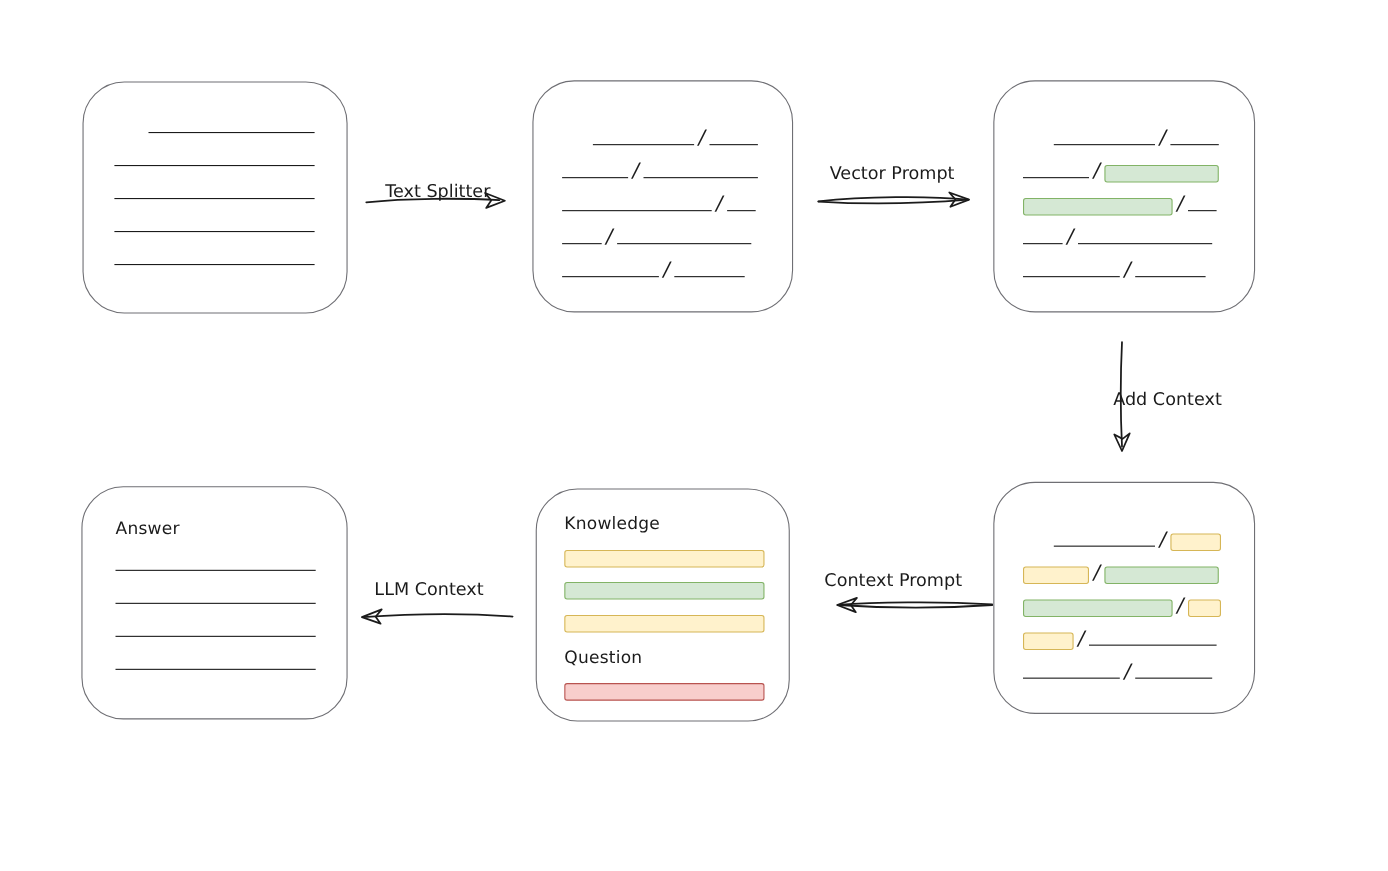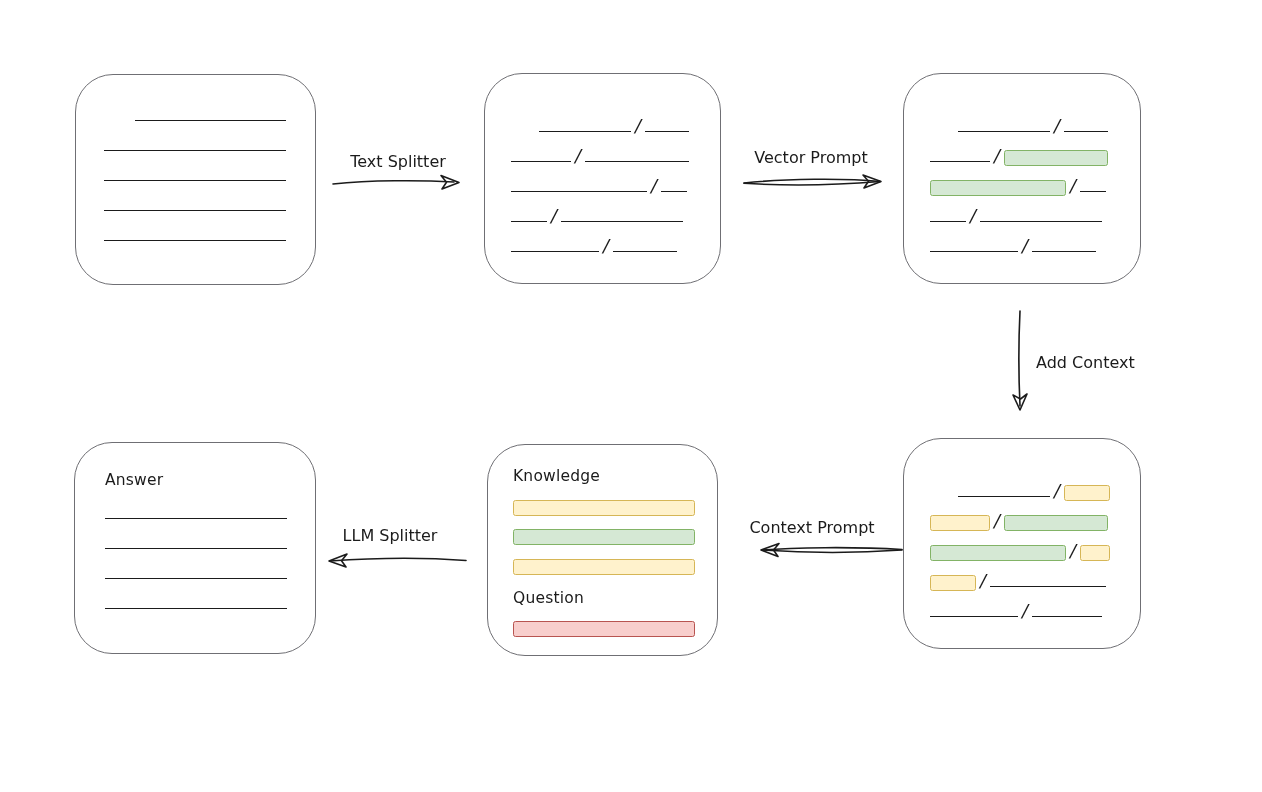--- a/index.html
+++ b/index.html
@@ -173,46 +173,46 @@
         <span class="seg seg-chip seg-chip chip-yellow" style="width: 182px;"></span>
       </div>
       <div class="row" style="height: 32px;">
         <span class="seg seg-text">Question</span>
       </div>
       <div class="row" style="height: 30px;">
         <span class="seg seg-chip seg-chip chip-red" style="width: 182px;"></span>
       </div>
     </div>
 
-  <div class="lbl" style="left:398px;top:152px;">Text Splitter</div>
+  <div class="lbl" style="left:398px;top:164px;">Text Splitter</div>
   <svg class="arrow" style="left:330px;top:169px;" width="140" height="27">
     <path d="M3 15 C 40 11, 90 11, 124 13"></path>
     <path d="M111 6.5 L129 13.5 L112 20 L116.5 13.2 Z"></path>
   </svg>
 
   <div class="lbl" style="left:811px;top:148px;">Vector Prompt</div>
   <svg class="arrow" style="left:740px;top:168px;" width="152" height="27">
     <path d="M4 15 C 45 10.5, 105 10, 140 13.5"></path>
     <path d="M4 15.3 C 55 18.5, 110 16, 140 13.5"></path>
     <path d="M123 7 L141 13.5 L124 20 L128.5 13.3 Z"></path>
   </svg>
 
-  <div class="lbl left-anchor" style="left:1036px;top:353px;">Add Context</div>
+  <div class="lbl left-anchor" style="left:1012px;top:353px;">Add Context</div>
   <svg class="arrow" style="left:1007px;top:307px;" width="26" height="114">
     <path d="M13 4 C 11.5 35, 11.5 68, 13 99"></path>
     <path d="M6 88 L13 103 L20 87 L13.5 92 Z"></path>
   </svg>
 
   <div class="lbl" style="left:812px;top:518px;">Context Prompt</div>
   <svg class="arrow" style="left:738px;top:538px;" width="168" height="25">
     <path d="M164 11.5 C 115 8.5, 55 9.5, 24 12"></path>
     <path d="M164 12 C 115 15.5, 60 14.5, 24 12"></path>
     <path d="M41 5.5 L23 12 L40 18.5 L35.5 12 Z"></path>
   </svg>
 
-  <div class="lbl" style="left:390px;top:526px;">LLM Splitter</div>
+  <div class="lbl" style="left:390px;top:526px;">LLM Context</div>
   <svg class="arrow" style="left:320px;top:548px;" width="150" height="25">
     <path d="M146 12.5 C 100 9, 45 10.5, 10 13"></path>
     <path d="M27 6 L9 13 L26 19 L21.5 12.7 Z"></path>
   </svg>
 
 
 </div>
 
 </body></html>

